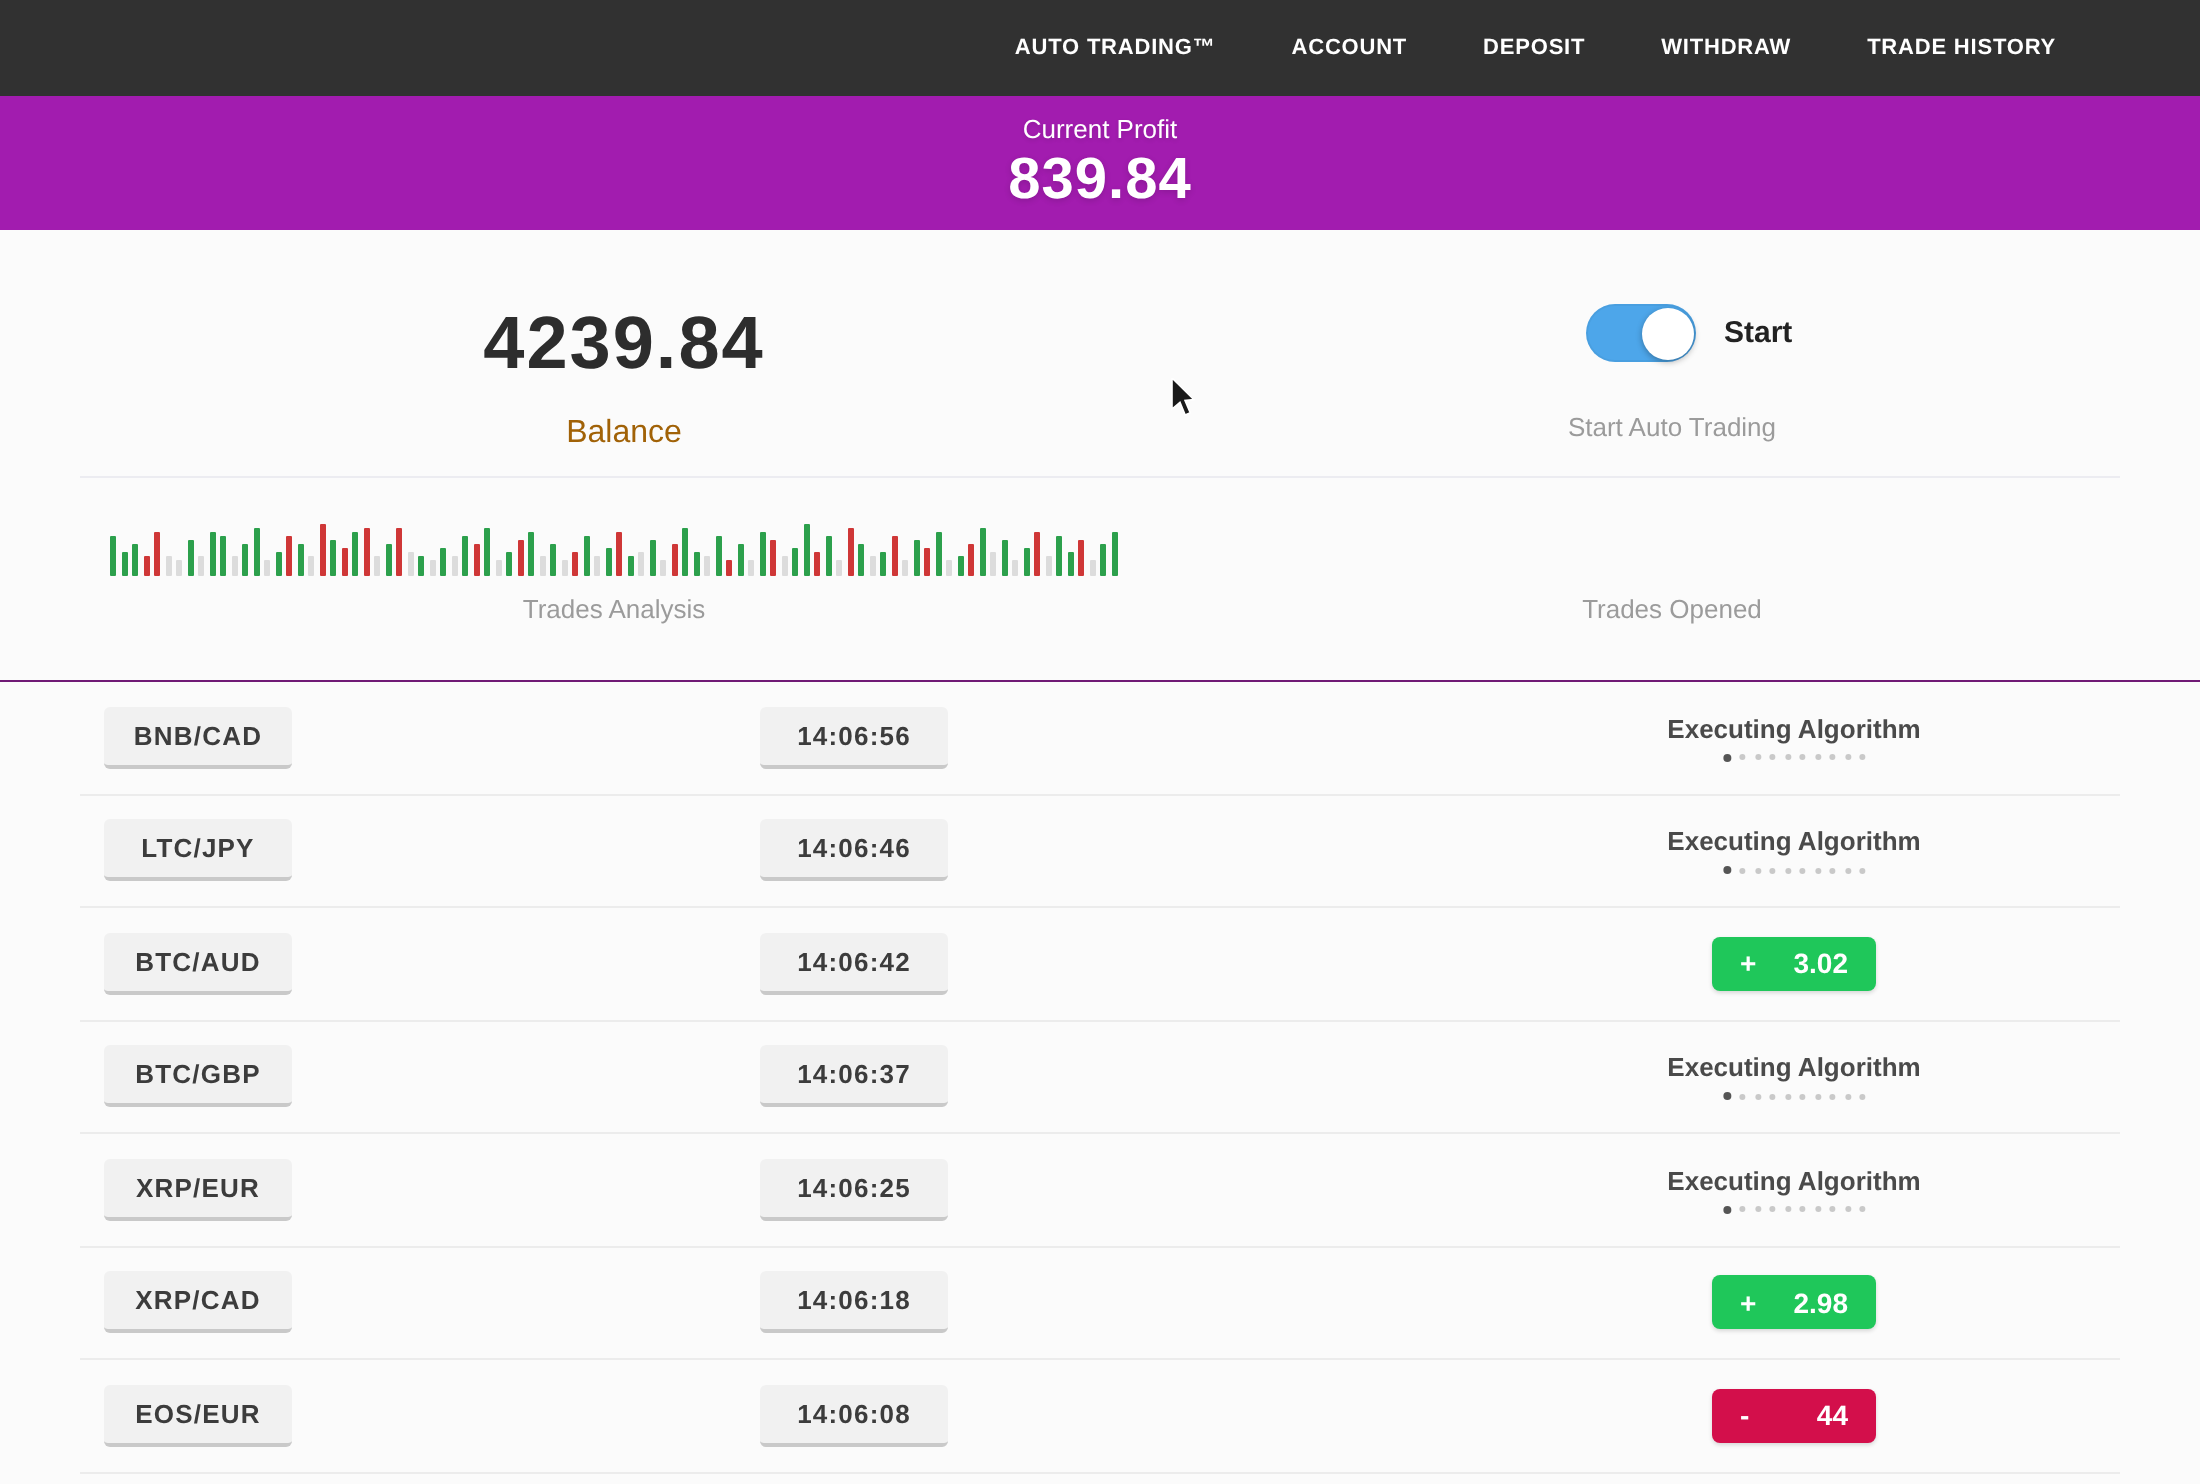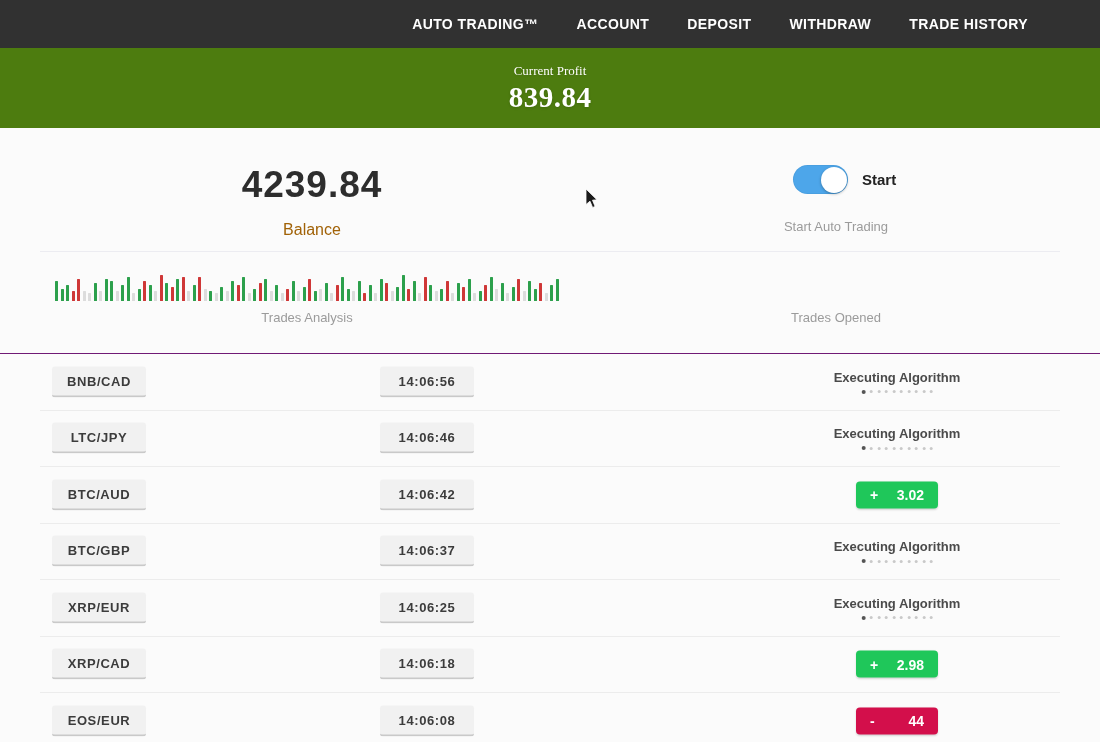--- a/index.html
+++ b/index.html
@@ -2,26 +2,26 @@
 <html><head>
 <meta charset="utf-8">
 <style>
   * { margin:0; padding:0; box-sizing:border-box; }
   html,body { width:1100px; height:742px; overflow:hidden; }
   body { font-family:"Liberation Sans", sans-serif; background:#fbfbfb; position:relative; }
 
   
   .topbar { height:48px; background:#313131; display:flex; align-items:center;
             justify-content:flex-end; padding-right:72px; gap:38px; }
-  .nav-item { color:#ffffff; font-size:14px; font-weight:bold; letter-spacing:.4px;
+  .nav-item { color:#ffffff; font-size:11px; font-weight:bold; letter-spacing:.4px;
               cursor:pointer; white-space:nowrap; }
 
   
-  .banner { height:80px; background:#4d7c0f; color:#fff; text-align:center;
-            display:flex; flex-direction:column; align-items:center; justify-content:center;font-family:Liberation Serif, serif; }
+  .banner { height:67px; background:#a21caf; color:#fff; text-align:center;
+            display:flex; flex-direction:column; align-items:center; justify-content:center; }
   .banner-label { font-size:13px; margin-bottom:2px; text-shadow:0 1px 2px rgba(0,0,0,.12); }
   .banner-value { font-size:29px; font-weight:bold; letter-spacing:.5px;
                   text-shadow:0 1px 3px rgba(0,0,0,.15); }
 
   
   .stats { position:relative; height:226px; border-bottom:1px solid #701a75; }
   .divider1 { position:absolute; top:123px; left:40px; right:40px; height:1px; background:#ececf1; }
 
   .balance-value { position:absolute; top:36px; left:132px; width:360px; text-align:center;
                    font-size:37px; font-weight:bold; color:#2d2d2d; letter-spacing:1px; }

